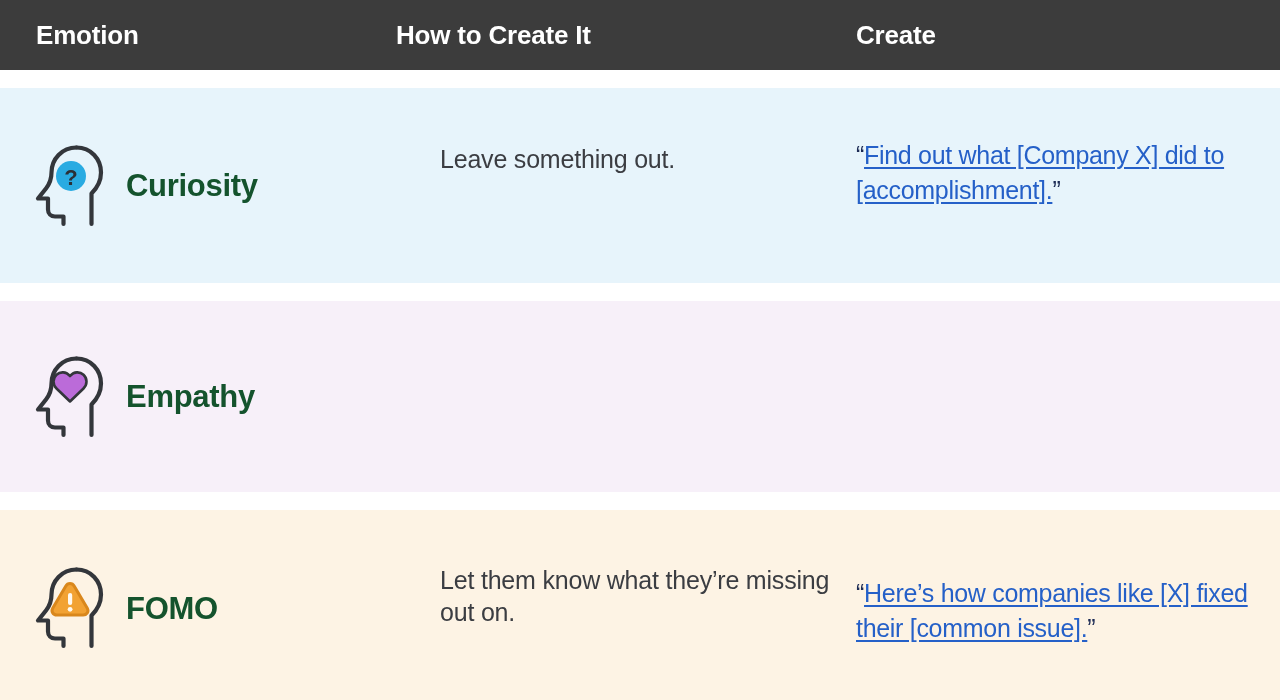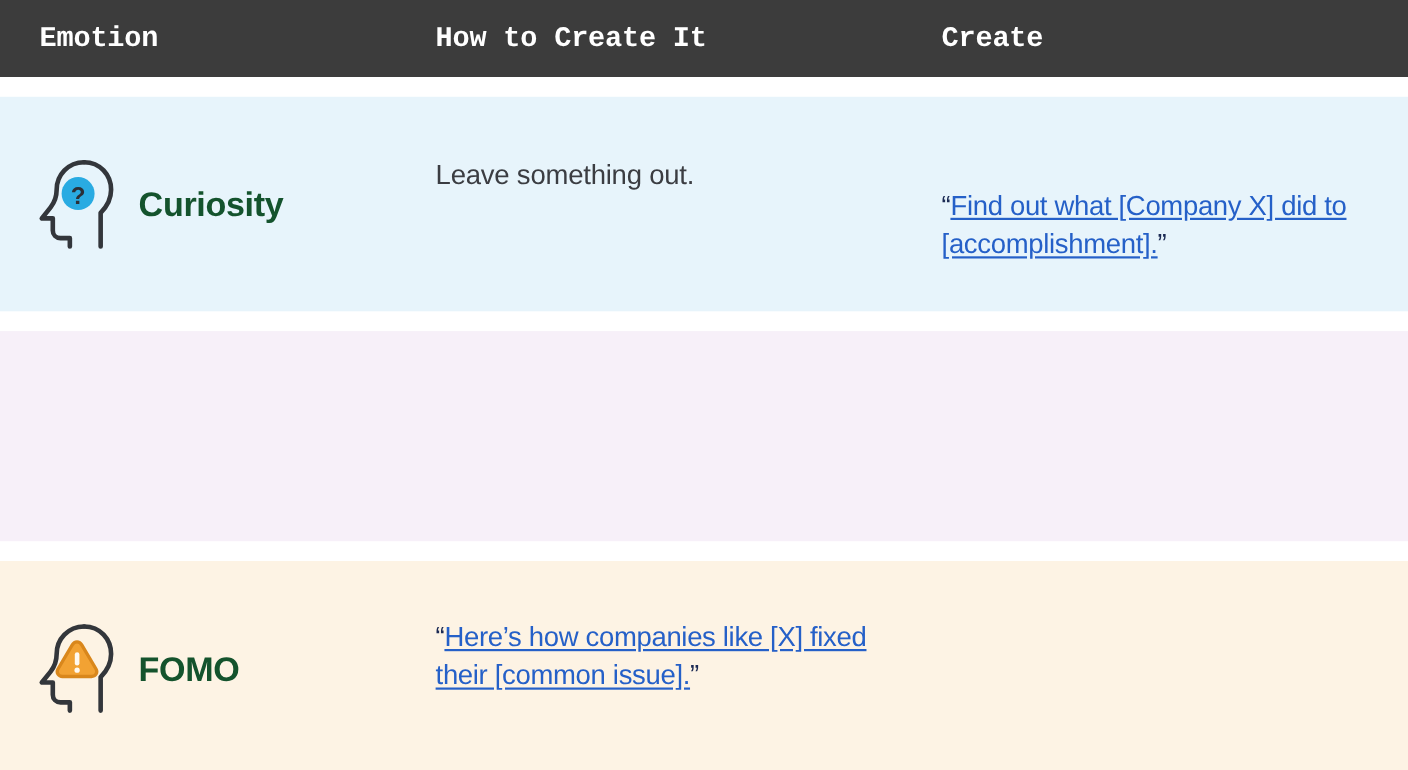--- a/index.html
+++ b/index.html
@@ -20,21 +20,20 @@
     position: relative;
   }
 
   
   .header-row {
     height: 70px;
     background: #3c3c3c;
     display: flex;
     align-items: center;
     box-sizing: border-box;
-    font-family: Liberation Mono, monospace;
   }
   .header-cell {
     color: #ffffff;
     font-size: 26px;
     font-weight: bold;
     letter-spacing: -0.2px;
   }
   .col-emotion   { width: 388px; padding-left: 36px; box-sizing: border-box; }
   .col-howto     { width: 460px; padding-left: 8px;  box-sizing: border-box; }
   .col-example   { width: 432px; padding-left: 8px;  box-sizing: border-box; }
@@ -62,27 +61,26 @@
   }
   .cell-howto {
     width: 460px;
     padding-left: 8px;
     padding-top: 55px;
   }
   .cell-example {
     width: 432px;
     padding-left: 8px;
     padding-top: 50px;
-    margin-top: 32px;
   }
 
   .row-empathy .cell-howto  { padding-top: 38px; }
   .row-empathy .cell-example{ padding-top: 58px; }
   .row-fomo    .cell-howto  { padding-top: 54px; }
-  .row-fomo    .cell-example{ padding-top: 20px; }
+  .row-fomo    .cell-example{ padding-top: 66px; }
 
   
   .emotion-icon {
     width: 76px;
     height: 86px;
     flex: 0 0 auto;
     margin-right: 20px;
     display: block;
   }
   .emotion-label {
@@ -92,20 +90,21 @@
     letter-spacing: -0.3px;
     line-height: 1;
   }
 
   
   .howto-main {
     font-size: 25px;
     color: #3b3d42;
     line-height: 1.28;
     letter-spacing: -0.2px;
+    margin-left: 44px;
   }
   .howto-hint {
     font-size: 20px;
     font-style: italic;
     color: #3b3d42;
     line-height: 1.42;
     margin-top: 20px;
     letter-spacing: -0.1px;
     max-width: 370px;
   }
@@ -153,38 +152,49 @@
       <div class="howto-main">Leave something out.</div>
     </div>
 
     <div class="cell cell-example">
       <div class="example-text"><span class="quote-mark">“</span><a href="#" class="example-link">Find out what [Company X] did to [accomplishment].</a><span class="quote-mark">”</span></div>
     </div>
   </div>
 
   <div class="row row-empathy">
 
+    <div class="cell cell-emotion">
+      <svg class="emotion-icon" viewBox="0 0 76 86">
+        <path d="M46.5 4.5 C61 4.5 71 16 71 29.5 C71 39 66.5 45.5 61.5 50.5 L61.5 81" fill="none" stroke="#33363b" stroke-width="4.2" stroke-linecap="round" stroke-linejoin="round"></path>
+        <path d="M46.5 4.5 C32 4.5 21.5 16 21.5 29.5 C21.5 36.5 19.5 41 16 45.5 L8 55.5 L18 55.5 L18 66.5 C18 70.5 21 73.5 25 73.5 L33.5 73.5 L33.5 81" fill="none" stroke="#33363b" stroke-width="4.2" stroke-linecap="round" stroke-linejoin="round"></path>
+        <path d="M40 47.5 L26.5 34.5 C22.5 30.5 22.5 24.5 26.5 20.8 C30.3 17.2 36 17.6 39.6 21.6 L40 22 L40.4 21.6 C44 17.6 49.7 17.2 53.5 20.8 C57.5 24.5 57.5 30.5 53.5 34.5 Z" fill="#bb6bd9" stroke="#33363b" stroke-width="2.6" stroke-linejoin="round"></path>
+      </svg>
+      <span class="emotion-label">Empathy</span>
+    </div>
 
     <div class="cell cell-howto">
     </div>
 
   </div>
 
   <div class="row row-fomo">
 
     <div class="cell cell-emotion">
       <svg class="emotion-icon" viewBox="0 0 76 86">
         <path d="M46.5 4.5 C61 4.5 71 16 71 29.5 C71 39 66.5 45.5 61.5 50.5 L61.5 81" fill="none" stroke="#33363b" stroke-width="4.2" stroke-linecap="round" stroke-linejoin="round"></path>
         <path d="M46.5 4.5 C32 4.5 21.5 16 21.5 29.5 C21.5 36.5 19.5 41 16 45.5 L8 55.5 L18 55.5 L18 66.5 C18 70.5 21 73.5 25 73.5 L33.5 73.5 L33.5 81" fill="none" stroke="#33363b" stroke-width="4.2" stroke-linecap="round" stroke-linejoin="round"></path>
         <path d="M40 18.5 C42 18.5 43.4 19.6 44.3 21.2 L57.3 43.2 C58.2 44.8 58.2 46.5 57.3 47.9 C56.5 49.2 55.1 50 53.2 50 L26.8 50 C24.9 50 23.5 49.2 22.7 47.9 C21.8 46.5 21.8 44.8 22.7 43.2 L35.7 21.2 C36.6 19.6 38 18.5 40 18.5 Z" fill="#f2a233" stroke="#d9871c" stroke-width="3" stroke-linejoin="round"></path>
         <rect x="38" y="28" width="4.2" height="12" rx="2.1" fill="#fff9f0"></rect>
         <circle cx="40.1" cy="44.3" r="2.4" fill="#fff9f0"></circle>
       </svg>
       <span class="emotion-label">FOMO</span>
     </div>
 
+    <div class="cell cell-howto">
+      <div class="howto-main">Let them know what they’re missing out on.</div>
+    </div>
 
     <div class="cell cell-example">
       <div class="example-text"><span class="quote-mark">“</span><a href="#" class="example-link">Here’s how companies like [X] fixed their [common issue].</a><span class="quote-mark">”</span></div>
     </div>
   </div>
 
 </div>
 
 </body></html>

